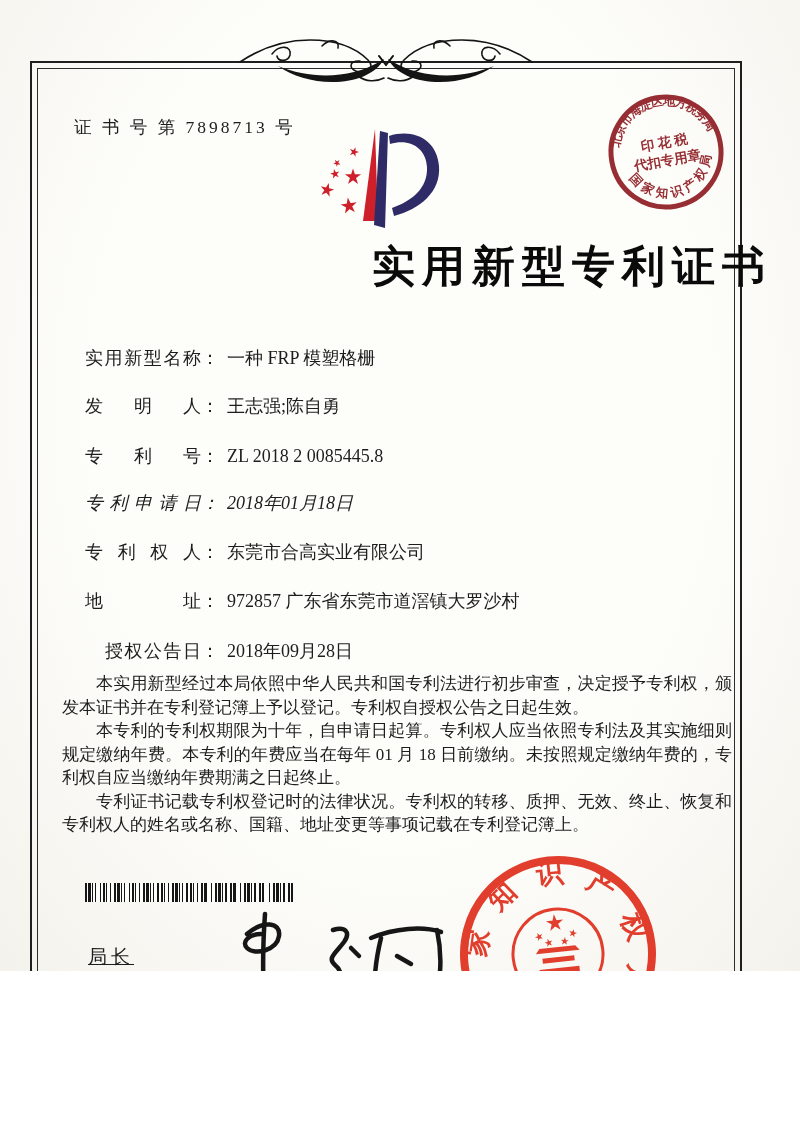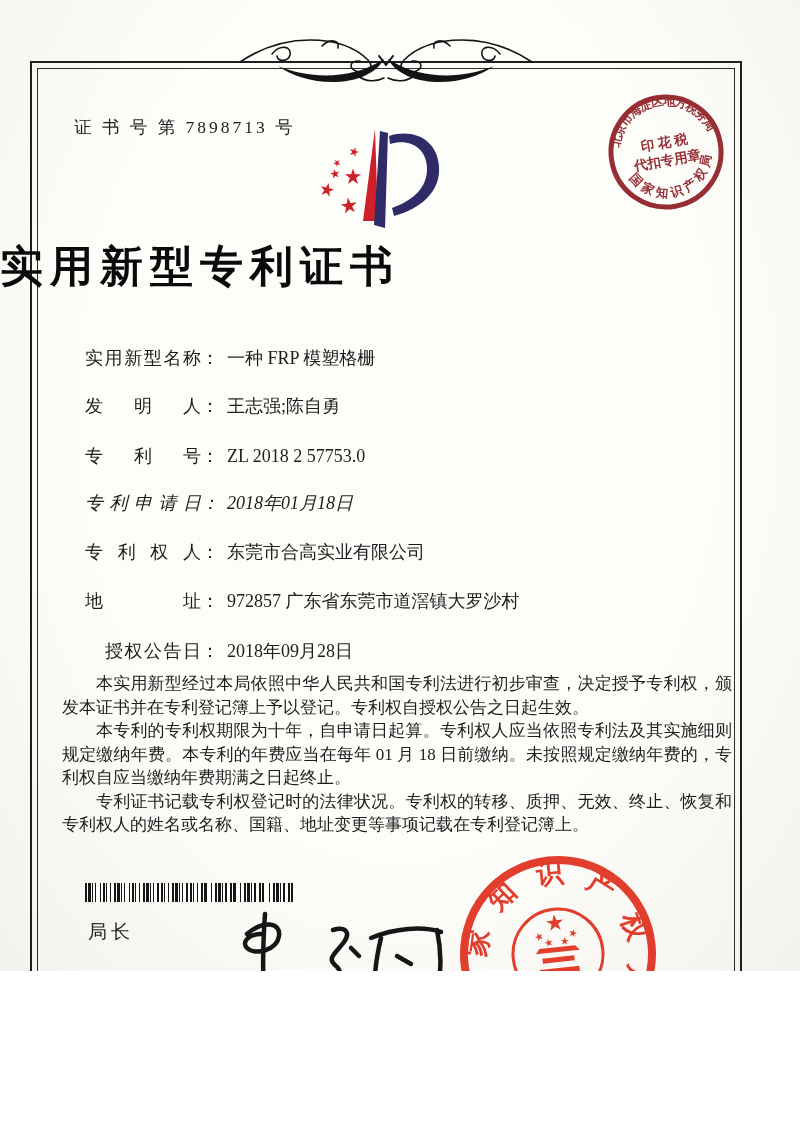--- a/index.html
+++ b/index.html
@@ -16,41 +16,41 @@
     border:1.2px solid #2c2c2c; box-sizing:border-box; }
   .ornament { position:absolute; }
   .ornament.br { transform: scaleX(-1); }
 
   .cert-no { position:absolute; left:74px; top:115px; font-size:17.5px; letter-spacing:3px; }
 
   .tax-stamp { position:absolute; left:596px; top:82px; transform: rotate(-10deg); opacity:.92; }
 
   .logo { position:absolute; left:292px; top:104px; }
 
-  .title { position:absolute; left:0; top:238px; width:772px; text-align:left;
+  .title { position:absolute; left:0; top:238px; width:772px; text-align:right;
     font-size:43px; font-weight:700; letter-spacing:7px; color:#0a0a0a; }
 
   .frow { position:absolute; left:85px; width:660px; font-size:18px; white-space:nowrap; }
   .frow .lbl { display:inline-block; width:116px; text-align:justify; text-align-last:justify; }
   .frow .colon { display:inline-block; margin-right:8px; }
   .frow .pair2 { position:absolute; left:363px; top:0; }
   .frow .pair2 .colon { margin-right:6px; }
 
   .paras { position:absolute; left:62px; top:672px; width:670px; font-size:17px;
     line-height:23.5px; text-align:justify; }
   .paras p { margin:0; text-indent:2em; }
 
   .barcode { position:absolute; left:85px; top:883px; width:208px; height:19px;
     background: repeating-linear-gradient(90deg,
       #161616 0 1.5px, #fdfdfa 1.5px 3px,
       #161616 3px 5.5px, #fdfdfa 5.5px 6.5px,
       #161616 6.5px 7.5px, #fdfdfa 7.5px 10px,
       #161616 10px 11px, #fdfdfa 11px 14.5px); }
 
-  .signer-title { position:absolute; left:88px; top:919px; font-size:19px; letter-spacing:4px; }
+  .signer-title { position:absolute; left:88px; top:944px; font-size:19px; letter-spacing:4px;text-decoration:underline; }
   .signer-name  { position:absolute; left:88px; top:982px; font-size:19px; letter-spacing:2px; }
   .signature { position:absolute; left:205px; top:908px; }
 
   .big-seal { position:absolute; left:452px; top:848px; transform: rotate(-6deg); opacity:.93; }
   .seal-date { position:absolute; left:483px; top:1004px; font-size:18px; letter-spacing:2px;
     color:#141414; z-index:5; }
 
   .footer { position:absolute; left:0; top:1058px; width:760px; text-align:center; font-size:15.5px; }
 </style>
 </head>
@@ -141,21 +141,21 @@
 
   <div class="title">实用新型专利证书</div>
 
   <div class="frow" style="top:346px;">
     <span class="lbl">实用新型名称</span><span class="colon">：</span><span class="val">一种 FRP 模塑格栅</span>
   </div>
   <div class="frow" style="top:394px;">
     <span class="lbl">发明人</span><span class="colon">：</span><span class="val">王志强;陈自勇</span>
   </div>
   <div class="frow" style="top:444px;">
-    <span class="lbl">专利号</span><span class="colon">：</span><span class="val">ZL 2018 2 57753.0</span>
+    <span class="lbl">专利号</span><span class="colon">：</span><span class="val">ZL 2018 2 0085445.8</span>
   </div>
   <div class="frow" style="top:491px;font-style:italic;">
     <span class="lbl">专利申请日</span><span class="colon">：</span><span class="val">2018年01月18日</span>
   </div>
   <div class="frow" style="top:540px;">
     <span class="lbl">专利权人</span><span class="colon">：</span><span class="val">东莞市合高实业有限公司</span>
   </div>
   <div class="frow" style="top:589px;">
     <span class="lbl">地址</span><span class="colon">：</span><span class="val">972857 广东省东莞市道滘镇大罗沙村</span>
   </div>

